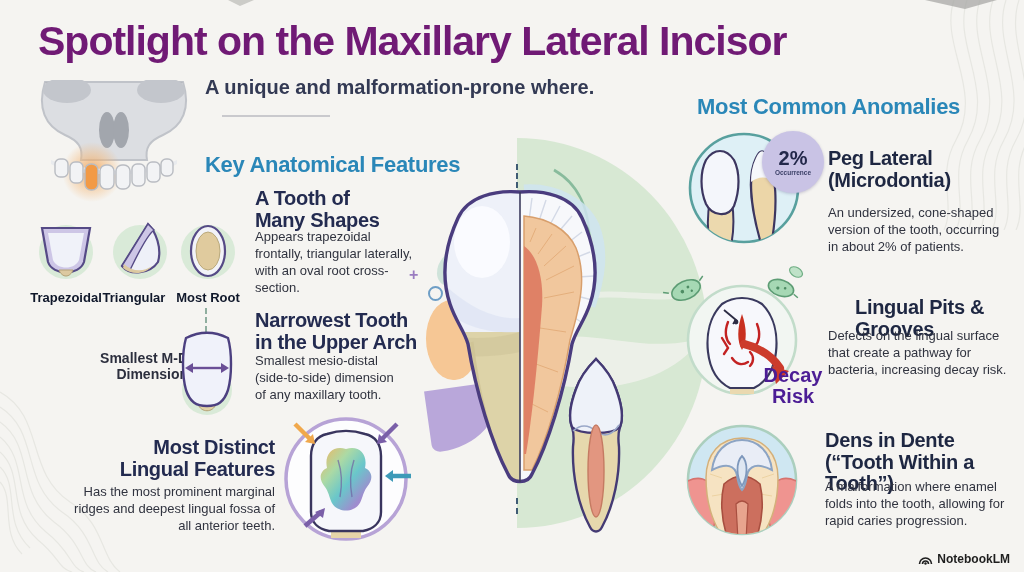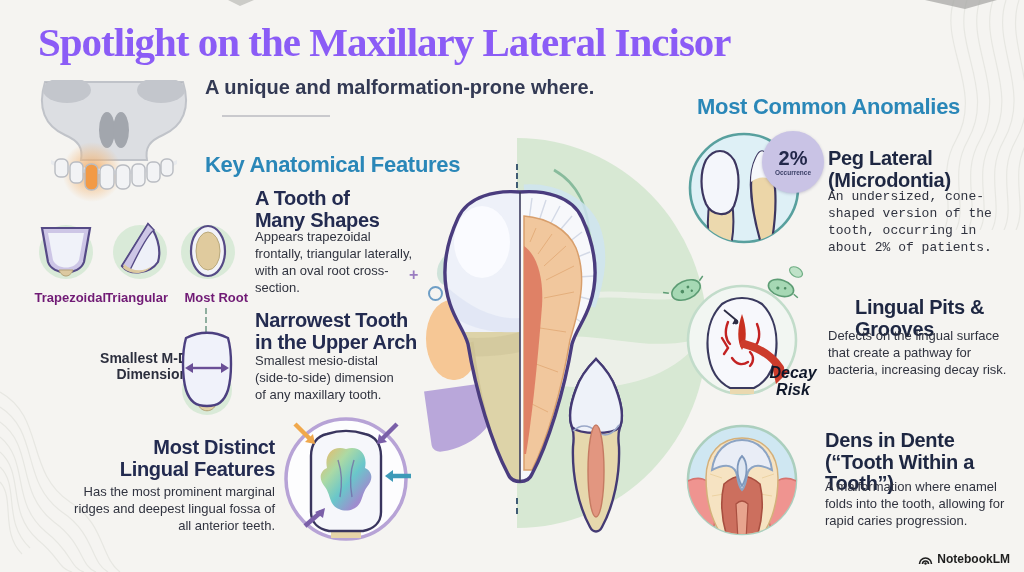--- a/index.html
+++ b/index.html
@@ -9,22 +9,21 @@
     font-family:"Liberation Sans", sans-serif;
     color:#2b2f3e;
   }
   .abs{position:absolute;}
   .pre{white-space:pre-line;}
 
   
   .main-title{
     left:38px;top:18px;width:940px;
     font-size:41px;font-weight:800;letter-spacing:-1px;
-    color:#8b5cf6;
-    font-family:Liberation Serif, serif;
+    color:#701a75;
   }
   .subtitle{
     left:205px;top:76px;
     font-size:20px;font-weight:700;color:#333a54;
   }
   .divider{left:222px;top:115px;width:108px;height:2px;background:#c9c9cd;}
 
   .section-heading{
     font-size:22px;font-weight:800;color:#2a87b8;letter-spacing:-0.3px;
   }
@@ -32,24 +31,24 @@
     font-size:20px;line-height:1.08;font-weight:800;color:#232b50;letter-spacing:-0.3px;
   }
   .body-text{
     font-size:13px;line-height:1.32;font-weight:500;color:#30333f;
   }
   .annotation{
     font-size:14px;line-height:1.12;font-weight:700;color:#2c2f3e;
   }
   .right-align{text-align:right;}
   .shape-label{
-    font-size:13px;font-weight:700;color:#701a75;text-align:right;
+    font-size:13px;font-weight:700;color:#0f172a;text-align:center;
   }
   .decay-label{
-    font-size:16px;line-height:1.05;font-weight:800;color:#0f172a;text-align:center;font-style:italic;
+    font-size:20px;line-height:1.05;font-weight:800;color:#4c1d95;text-align:center;
   }
   .badge{
     left:762px;top:131px;width:62px;height:62px;border-radius:50%;
     background:#c9c3e5;box-shadow:0 1px 3px rgba(60,50,110,.25);
     display:flex;flex-direction:column;align-items:center;justify-content:center;
   }
   .badge-value{font-size:20px;font-weight:800;color:#23284a;line-height:1;}
   .badge-label{font-size:6.5px;font-weight:700;color:#3a3f66;margin-top:1px;}
   .footer{
     right:14px;bottom:6px;display:flex;align-items:center;gap:4px;
@@ -303,21 +302,21 @@
       <path d="M70,28 C62,44 64,74 74,110 C76,117 84,117 86,110 C92,74 90,44 82,28 C78,19 74,19 70,28 Z" fill="#ecd6a8" stroke="#3c3660" stroke-width="2.2"></path>
       <path d="M70,28 C66,36 65,44 65,52 C72,46 82,46 87,52 C87,44 86,36 82,28 C78,19 74,19 70,28 Z" fill="#f6f8fb"></path>
     </g>
   </svg>
   <div class="abs badge">
     <div class="badge-value">2%</div>
     <div class="badge-label">Occurrence</div>
   </div>
   <div class="abs feature-title pre" style="left:828px;top:148px;color:#1e2742;">Peg Lateral
 (Microdontia)</div>
-  <div class="abs body-text" style="left:828px;top:188px;width:182px;font-family:Liberation Mono, monospace;">An undersized, cone-shaped version of the tooth, occurring in about 2% of patients.</div>
+  <div class="abs body-text" style="left:828px;top:204px;width:182px;">An undersized, cone-shaped version of the tooth, occurring in about 2% of patients.</div>
 
   <svg class="abs" style="left:684px;top:282px;overflow:visible;" width="116" height="116" viewBox="0 0 116 116">
     <circle cx="58" cy="58" r="54" fill="#f2f6f2" stroke="#c2dcca" stroke-width="2.6"></circle>
     <path d="M46,104 L70,104 L70,112 L46,112 Z" fill="#ead9b0"></path>
     <path d="M38,22 C26,34 22,52 24,70 C26,88 34,100 46,106 L70,106 C82,100 90,88 92,70 C94,52 90,34 78,22 C66,14 50,14 38,22 Z" fill="#f7f8fc" stroke="#3a3a5e" stroke-width="2.2"></path>
     <path d="M58,32 C53,46 53,60 58,68 C63,60 63,46 58,32 Z" fill="#c83020"></path>
     <g fill="none" stroke="#c32222" stroke-width="2.4" stroke-linecap="round">
       <path d="M44,40 C40,50 42,58 46,62"></path>
       <path d="M73,42 C77,52 75,60 71,64"></path>
       <path d="M48,76 C52,82 58,84 64,80"></path>

